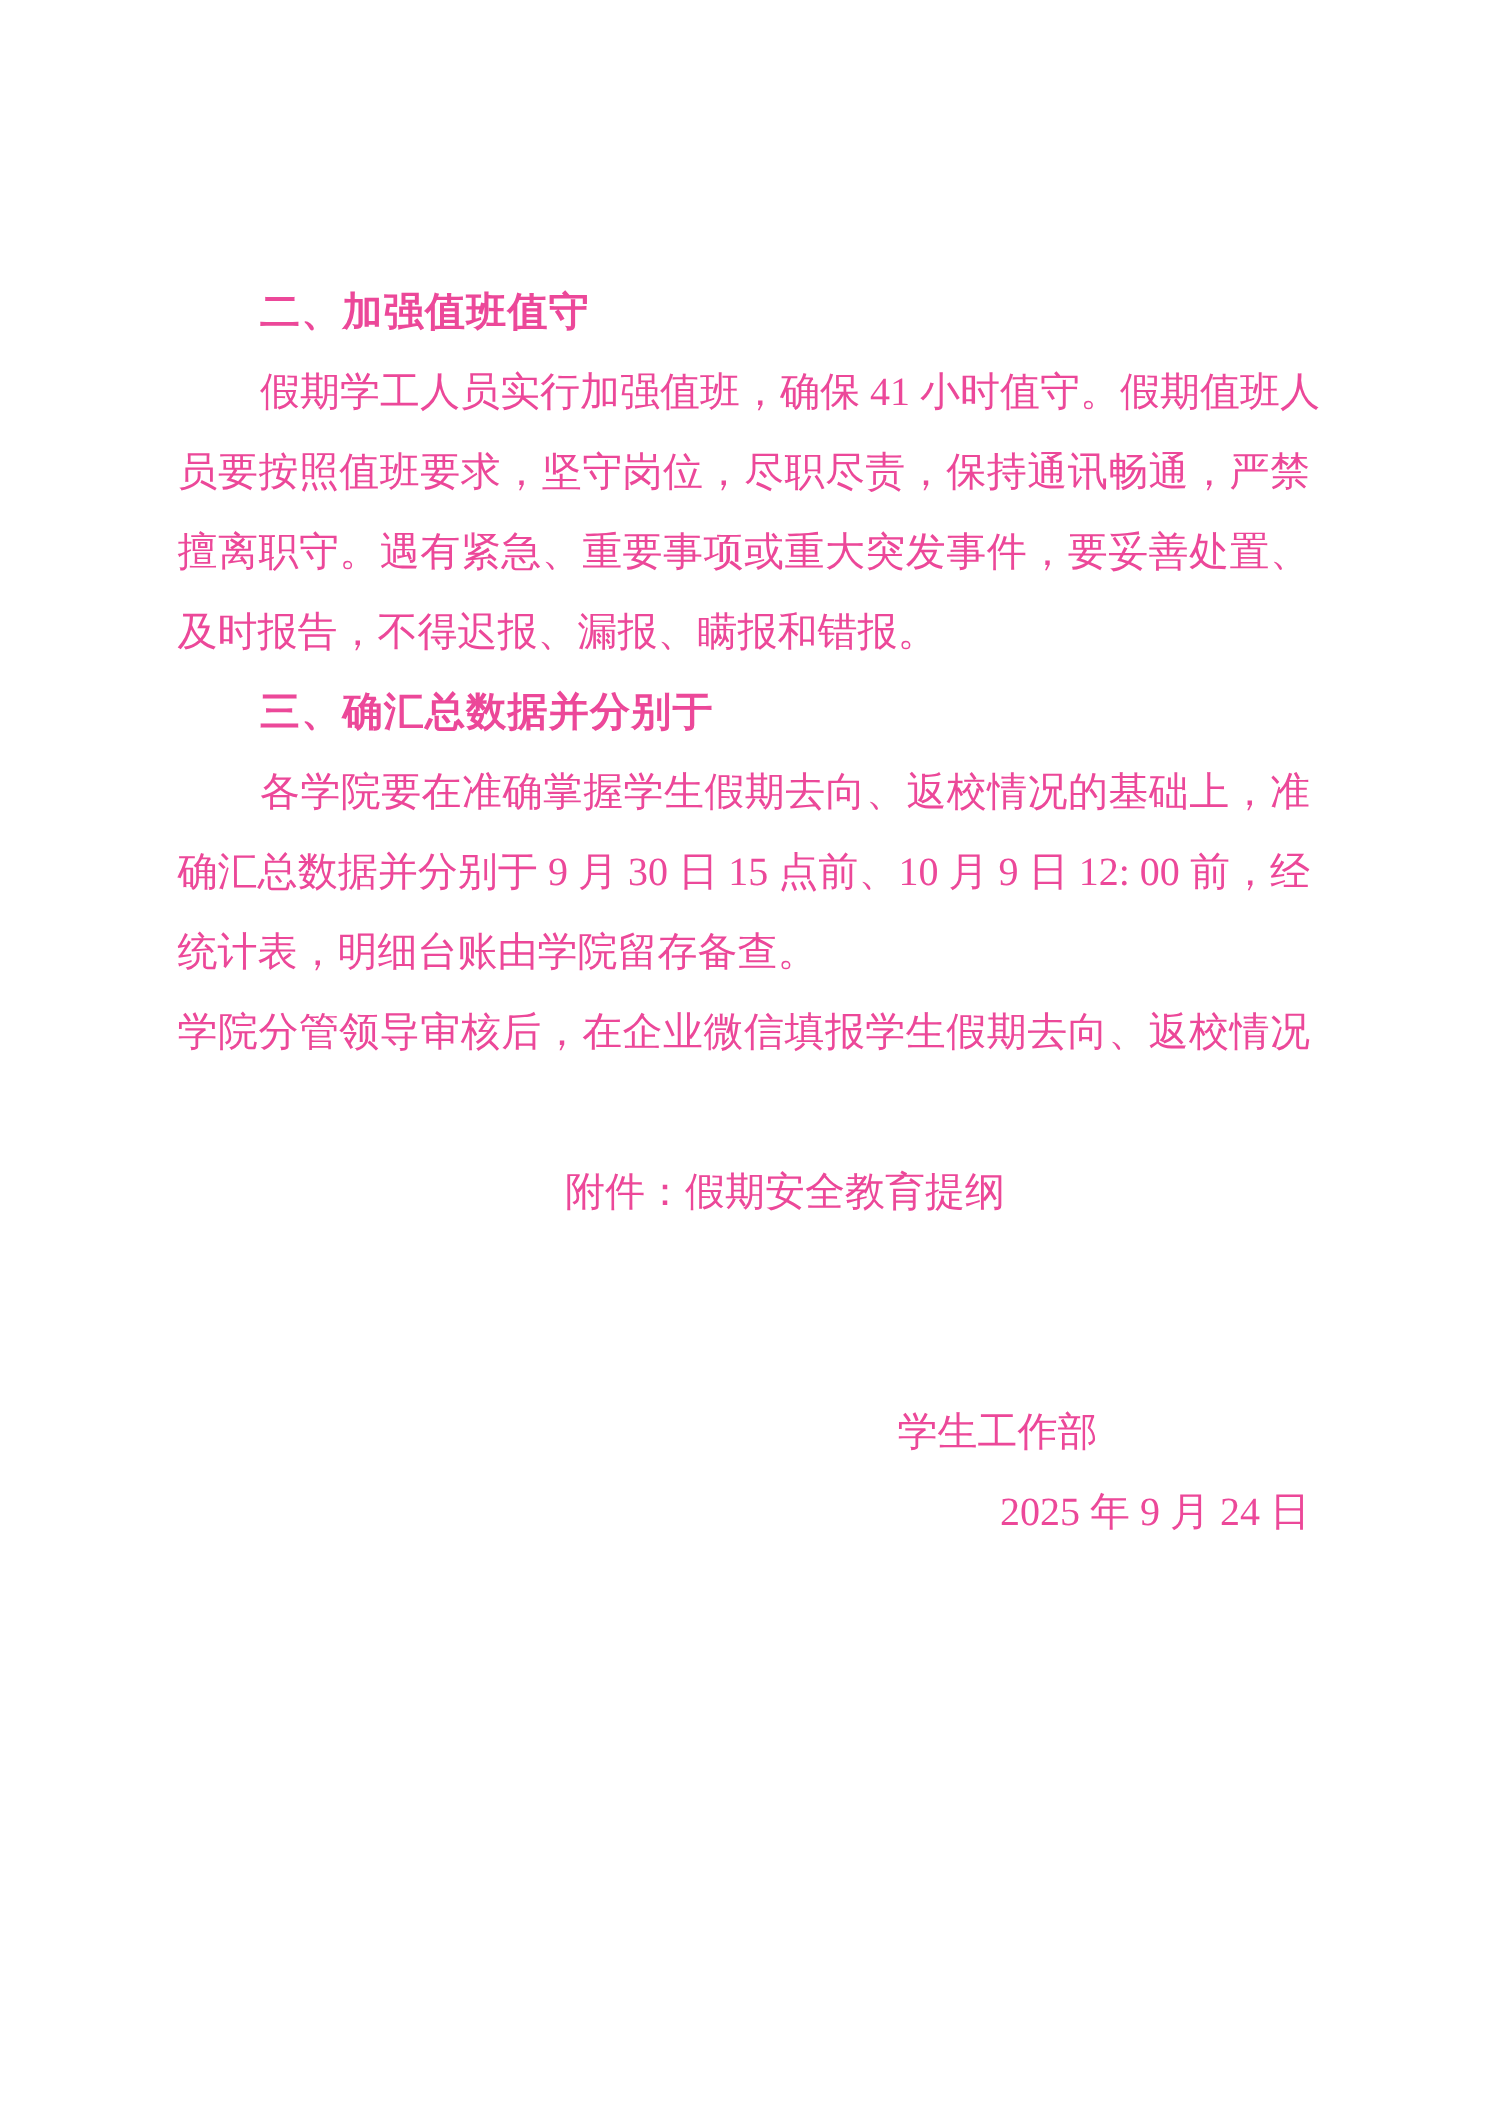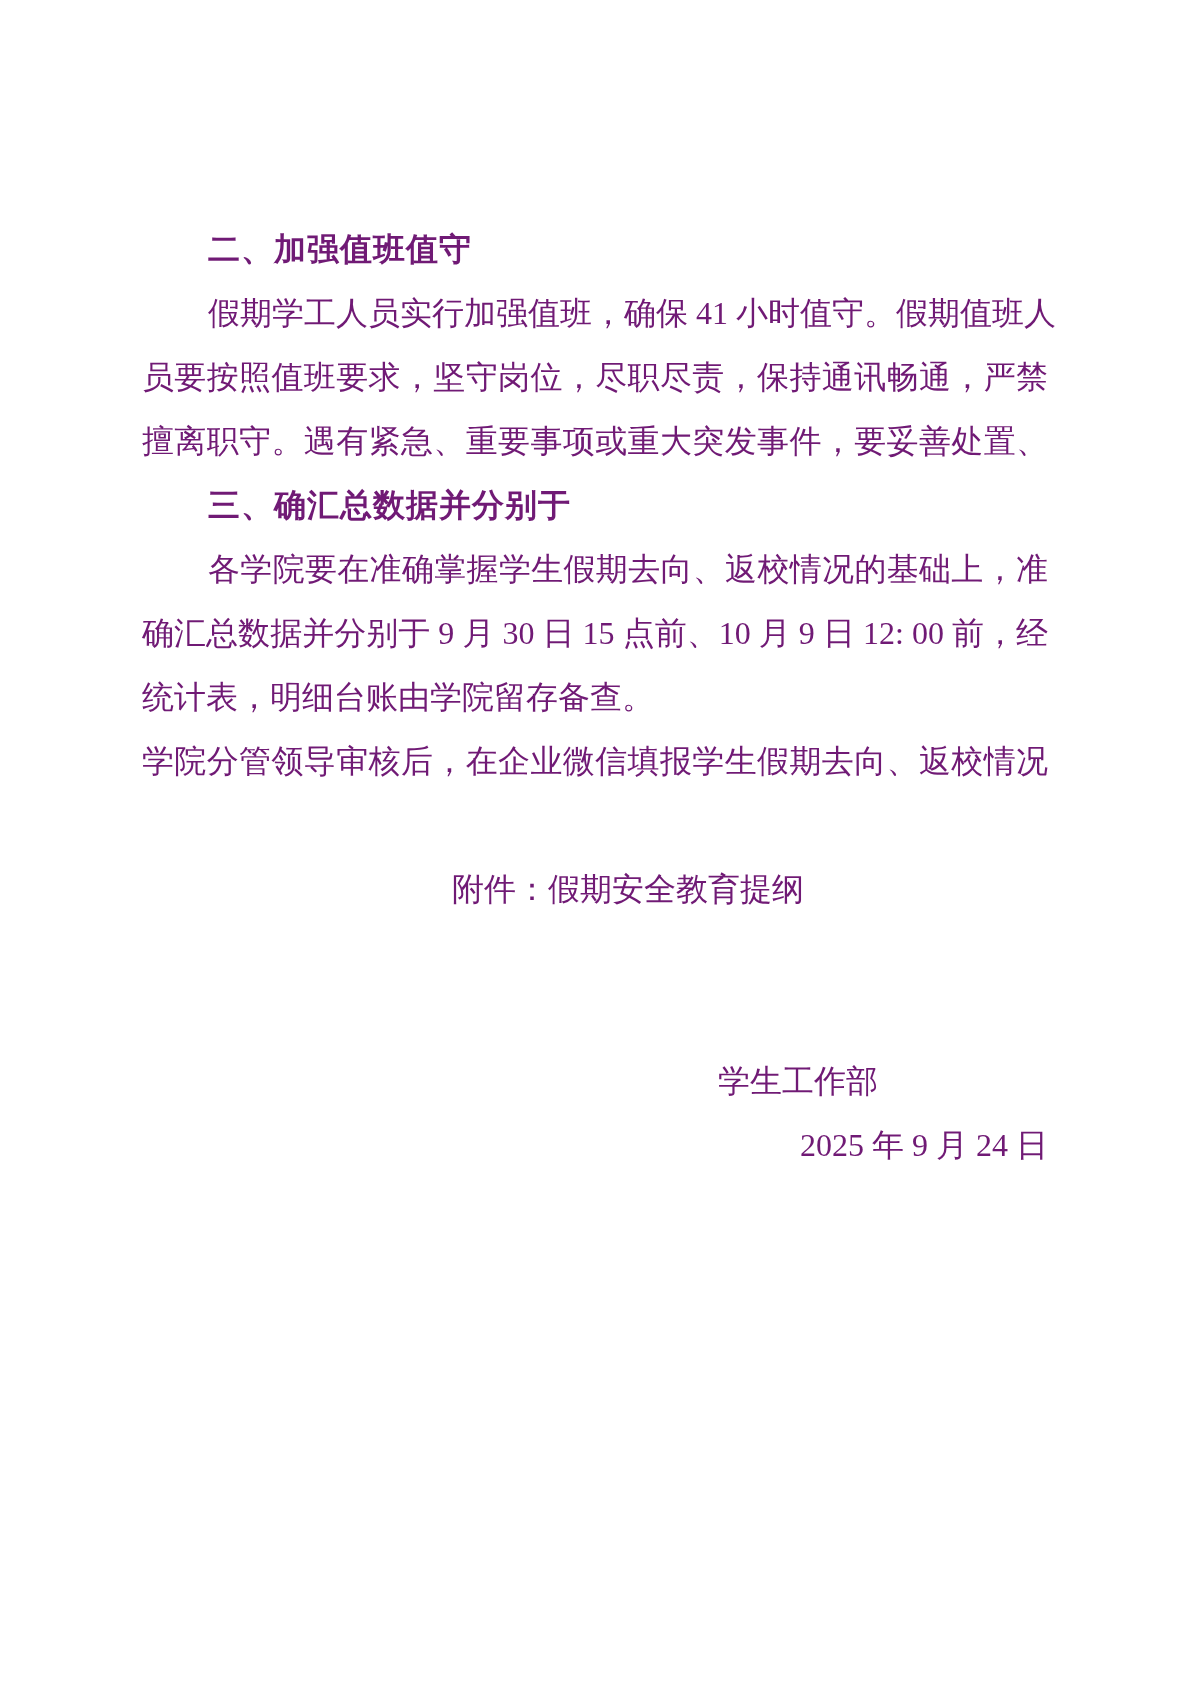--- a/index.html
+++ b/index.html
@@ -18,21 +18,21 @@
     position: absolute;
     left: 142px;
     top: 217px;
     width: 906px;
     color: #000000;
   }
   .line {
     height: 64px;
     line-height: 64px;
     font-size: 32px;
-    color: #701a75;
+    color: #ec4899;
     white-space: nowrap;
   }
   .heading-line {
     font-family: "Liberation Sans", sans-serif;
     font-weight: bold;
     padding-left: 66px;
     letter-spacing: 1px;
   }
   .body-line {
     font-family: "Liberation Serif", serif;
@@ -69,20 +69,21 @@
 <body>
 
 <div class="page">
   <main class="content">
 
     <div class="line heading-line">二、加强值班值守</div>
 
     <div class="line body-line indent">假期学工人员实行加强值班，确保 41 小时值守。假期值班人</div>
     <div class="line body-line">员要按照值班要求，坚守岗位，尽职尽责，保持通讯畅通，严禁</div>
     <div class="line body-line">擅离职守。遇有紧急、重要事项或重大突发事件，要妥善处置、</div>
+    <div class="line body-line para-end">及时报告，不得迟报、漏报、瞒报和错报。</div>
 
     <div class="line heading-line">三、确汇总数据并分别于</div>
 
     <div class="line body-line indent">各学院要在准确掌握学生假期去向、返校情况的基础上，准</div>
     <div class="line body-line">确汇总数据并分别于 9 月 30 日 15 点前、10 月 9 日 12: 00 前，经</div>
     <div class="line body-line para-end">统计表，明细台账由学院留存备查。</div>
     <div class="line body-line">学院分管领导审核后，在企业微信填报学生假期去向、返校情况</div>
 
     <div class="line blank-line"></div>
 

